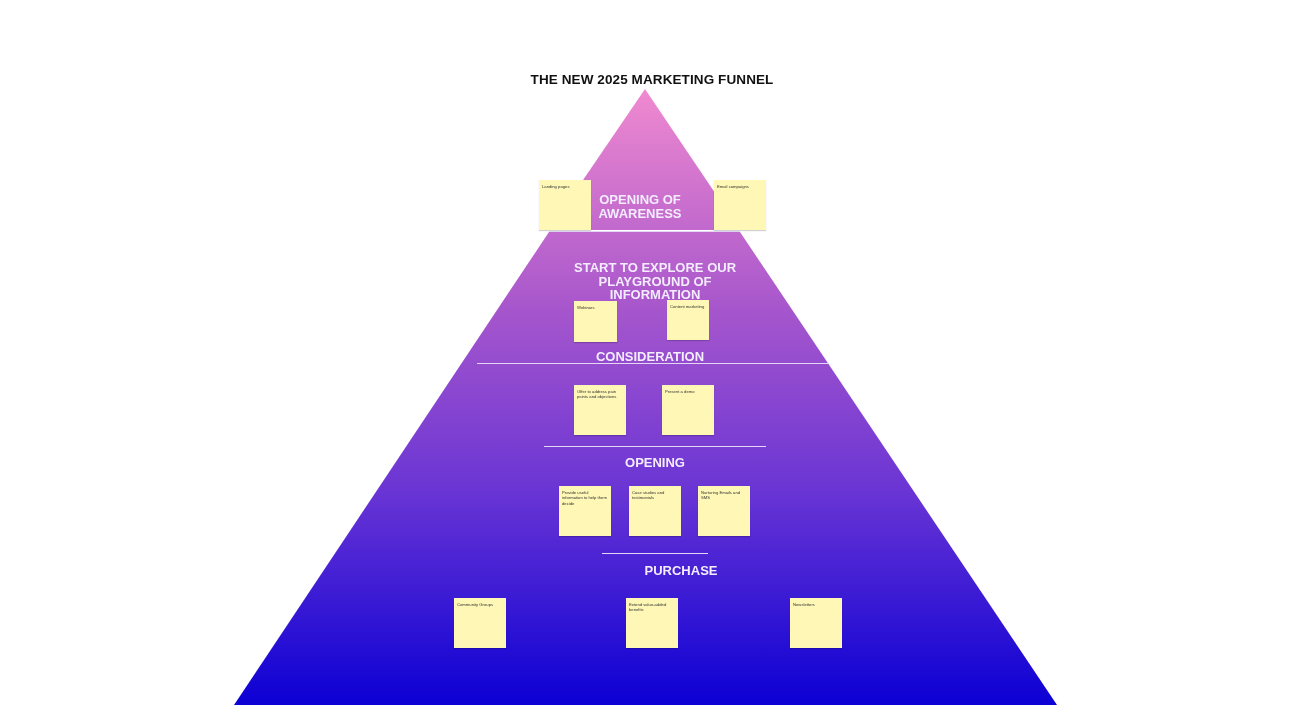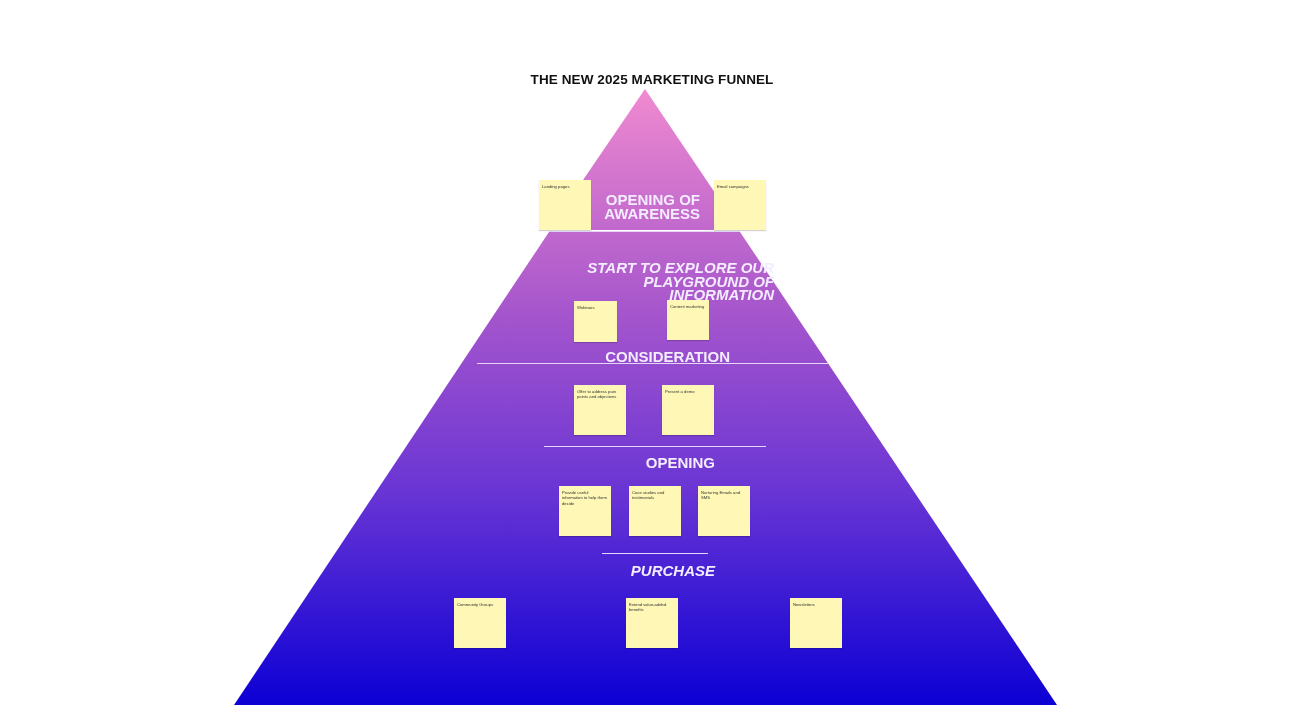--- a/index.html
+++ b/index.html
@@ -1,19 +1,19 @@
 <!DOCTYPE html>
 <html><head>
 <meta charset="utf-8">
 <style>
   html, body { margin: 0; padding: 0; background: #ffffff; }
   body { width: 1292px; height: 727px; position: relative; overflow: hidden; font-family: "Liberation Sans", sans-serif; }
   .title { position: absolute; left: 0; width: 1304px; top: 72px; text-align: center; font-size: 13.5px; font-weight: bold; color: #111; letter-spacing: 0.1px; }
   svg.funnel { position: absolute; left: 0; top: 0; }
-  .stage { position: absolute; color: #f4ecff; font-weight: bold; text-align: right; font-size: 15px; line-height: 13.5px; }
+  .stage { position: absolute; color: #f4ecff; font-weight: bold; text-align: center; font-size: 13px; line-height: 13.5px; }
   .divider { position: absolute; height: 1px; background: #e6d6f6; }
   .note { position: absolute; background: #fef7b5; box-shadow: 0 1px 1px rgba(0,0,0,0.18); font-size: 4.2px; line-height: 5.4px; color: #333; padding: 4px 3px; box-sizing: border-box; }
 </style>
 </head>
 <body>
 
 <div class="title">THE NEW 2025 MARKETING FUNNEL</div>
 
 <svg class="funnel" width="1292" height="727">
   <defs>
@@ -28,25 +28,25 @@
   <polygon points="549,232 740,232 1057,705 234,705" fill="url(#fg)"></polygon>
 </svg>
 
 <div class="divider" style="left:549px;top:231px;width:191px;"></div>
 <div class="divider" style="left:477px;top:363px;width:352px;"></div>
 <div class="divider" style="left:544px;top:446px;width:222px;"></div>
 <div class="divider" style="left:602px;top:553px;width:106px;"></div>
 
 <div class="stage" style="left:580px;top:193px;width:120px;white-space:pre-line;">OPENING OF
 AWARENESS</div>
-<div class="stage" style="left:574px;top:261px;width:200px;white-space:pre-line;font-style:italic;">START TO EXPLORE OUR
+<div class="stage" style="left:555px;top:261px;width:200px;white-space:pre-line;">START TO EXPLORE OUR
 PLAYGROUND OF INFORMATION</div>
 <div class="stage" style="left:570px;top:350px;width:160px;">CONSIDERATION</div>
 <div class="stage" style="left:595px;top:456px;width:120px;">OPENING</div>
-<div class="stage" style="left:595px;top:564px;width:120px;font-style:italic;">PURCHASE</div>
+<div class="stage" style="left:621px;top:564px;width:120px;">PURCHASE</div>
 
 <div class="note" style="left:539px;top:180px;width:52px;height:50px;">Landing pages</div>
 <div class="note" style="left:714px;top:180px;width:52px;height:50px;">Email campaigns</div>
 
 <div class="note" style="left:574px;top:301px;width:43px;height:41px;">Webinars</div>
 <div class="note" style="left:667px;top:300px;width:42px;height:40px;">Content marketing</div>
 
 <div class="note" style="left:574px;top:385px;width:52px;height:50px;">Offer to address pain points and objections</div>
 <div class="note" style="left:662px;top:385px;width:52px;height:50px;">Present a demo</div>
 

